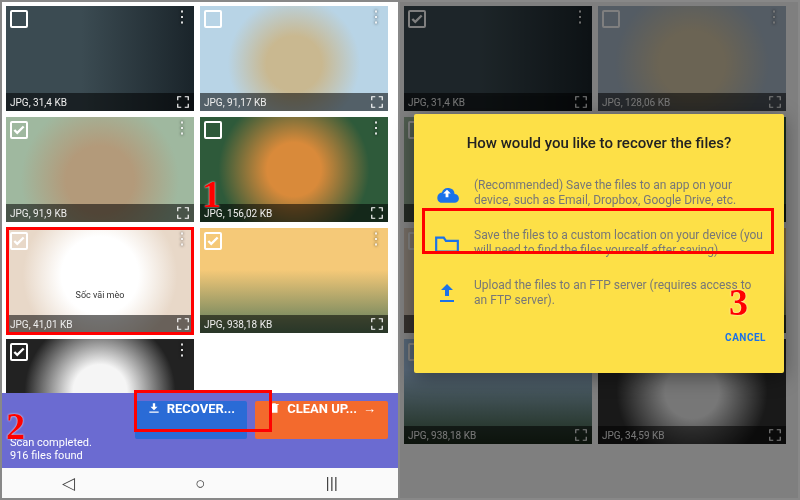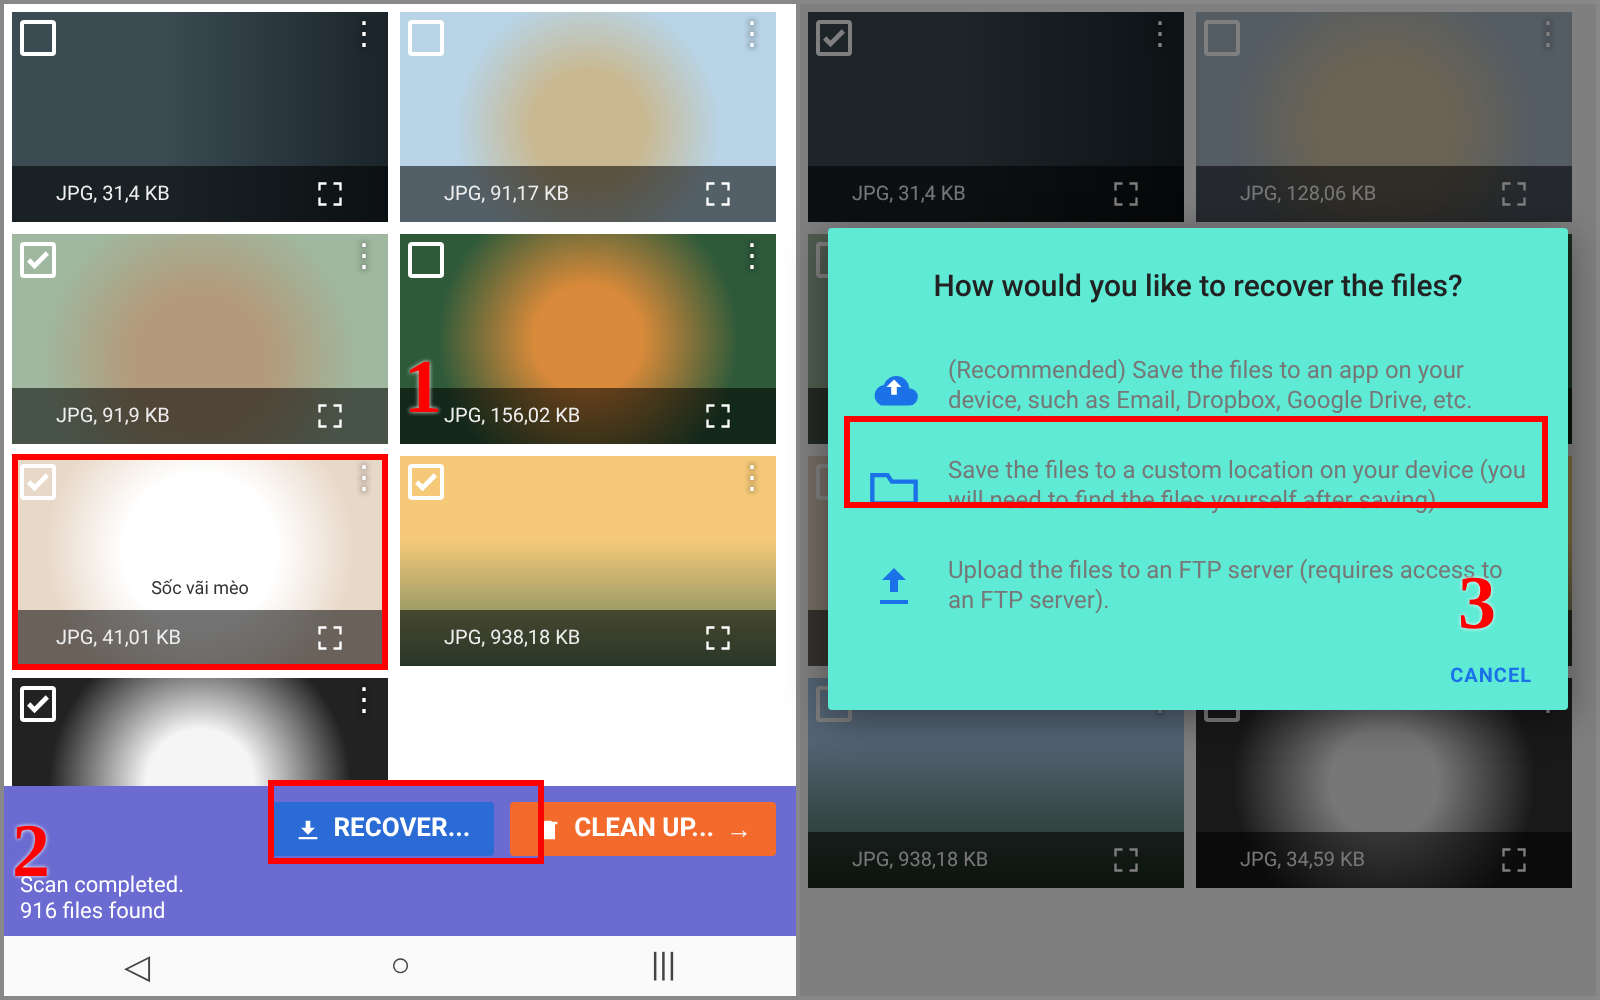--- a/index.html
+++ b/index.html
@@ -5,43 +5,43 @@
   * { box-sizing: border-box; margin: 0; padding: 0; }
   body { font-family: Roboto, Arial, sans-serif; background: #000; width: 800px; height: 500px; overflow: hidden; }
   .container { display: flex; width: 800px; height: 500px; border: 2px solid #888; }
   .pane { width: 398px; height: 496px; position: relative; background: #fff; }
   .pane-left { border-right: 2px solid #888; }
   .grid { display: flex; flex-wrap: wrap; padding: 4px; gap: 6px; }
   .thumb { width: 188px; height: 105px; position: relative; background: #999; overflow: hidden; }
   .thumb .check { position: absolute; top: 4px; left: 4px; width: 18px; height: 18px; border: 2px solid #fff; border-radius: 2px; display:flex; align-items:center; justify-content:center; }
   .thumb .check svg { display:block; }
   .thumb .more { position:absolute; top:4px; right:4px; color:#fff; font-size:16px; line-height:14px; text-shadow:0 0 3px #000; }
-  .thumb .footer { position:absolute; bottom:0; left:0; right:0; height:28px; background: rgba(0,0,0,0.55); color:#eee; font-size:10px; display:flex; align-items:center; justify-content:space-between; padding:0 22px; }
+  .thumb .footer { position:absolute; bottom:0; left:0; right:0; height:18px; background: rgba(0,0,0,0.55); color:#eee; font-size:10px; display:flex; align-items:center; justify-content:space-between; padding:0 4px; }
   .thumb .expand { width:14px; height:14px; }
   .thumb.th0 { background: linear-gradient(90deg,#3b4b52 40%,#1a242a); }
   .thumb.th1 { background: radial-gradient(circle at 50% 55%, #c9b890 25%, #b8d4e6 60%); }
   .thumb.th2 { background: radial-gradient(circle at 50% 60%, #b39a7a 30%, #9fb89f 70%); }
   .thumb.th3 { background: radial-gradient(circle at 50% 50%, #d98a3a 25%, #2e5a3a 70%); }
   .thumb.th4 { background: radial-gradient(circle at 50% 45%, #fff 35%, #e8d8c8 70%); }
   .thumb.th5 { background: linear-gradient(180deg,#f5c978 40%,#5a7a5a); }
   .thumb.th6 { background: radial-gradient(circle at 50% 50%, #f5f5f5 25%, #222 70%); }
   .thumb.th7 { background: radial-gradient(circle at 50% 55%, #d6c8a8 30%, #a8b8c8 70%); }
   .thumb.th8 { background: linear-gradient(180deg,#a8c8e8 30%,#3a5a3a); }
   .thumb.th9 { background: radial-gradient(circle at 50% 50%, #eee 25%, #333 70%); }
   .red-box { position:absolute; border:3px solid #f00; pointer-events:none; }
   .bottom-bar { position:absolute; bottom:30px; left:0; right:0; height:75px; background:#6b6bd1; }
   .btns { position:absolute; top:8px; right:10px; display:flex; gap:8px; }
-  .btn { height:27px; display:flex; align-items:center; gap:6px; padding:0 12px; color:#fff; font-weight:700; font-size:13px; border-radius:2px; }
+  .btn { height:38px; display:flex; align-items:flex-start; gap:6px; padding:0 12px; color:#fff; font-weight:700; font-size:13px; border-radius:2px; }
   .btn-recover { background:#2a6bd6; }
   .btn-clean { background:#f36a2d; }
   .status { position:absolute; bottom:6px; left:8px; color:#fff; font-size:11px; line-height:13px; }
   .navbar { position:absolute; bottom:0; left:0; right:0; height:30px; background:#fafafa; display:flex; align-items:center; justify-content:space-around; }
   .navbar span { color:#444; font-size:17px; }
   .overlay { position:absolute; inset:0; background:rgba(0,0,0,0.5); }
-  .dialog { position:absolute; top:112px; left:14px; right:14px; background:#5eead4; border-radius:2px; padding:20px 18px 10px 18px; box-shadow:0 4px 20px rgba(0,0,0,0.4); }
+  .dialog { position:absolute; top:112px; left:14px; right:14px; background:#fde047; border-radius:2px; padding:20px 18px 28px 18px; box-shadow:0 4px 20px rgba(0,0,0,0.4); }
   .dialog-title { font-size:15px; font-weight:500; color:#222; margin-bottom:16px; text-align:center; }
   .opt { display:flex; gap:14px; align-items:center; padding:10px 2px; }
   .opt-icon { width:26px; height:26px; flex-shrink:0; display:flex; align-items:center; justify-content:center; }
   .opt-text { font-size:12px; color:#777; line-height:15px; }
   .dialog-actions { text-align:right; padding-top:8px; }
   .cancel { color:#1b72e8; font-weight:700; font-size:10px; letter-spacing:0.5px; }
   .annot { position:absolute; color:#f00; font-size:38px; font-weight:700; font-family: 'Times New Roman', serif; text-shadow:0 0 2px #fff; pointer-events:none; }
   .caption { position:absolute; top:64%; left:50%; transform:translate(-50%,-50%); background:#fff; color:#333; font-size:9px; padding:2px 6px; border-radius:10px; }
 </style>
 </head>

